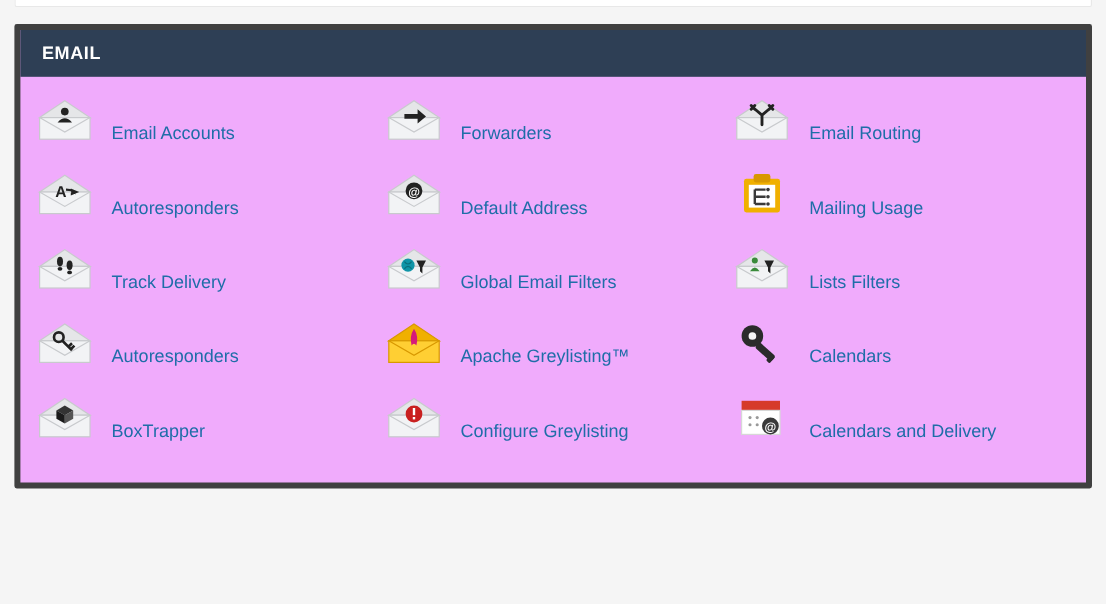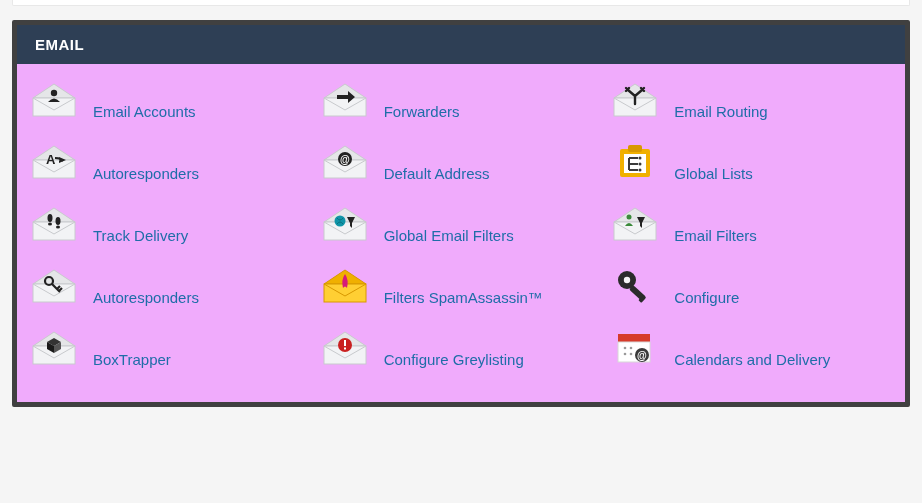--- a/index.html
+++ b/index.html
@@ -138,21 +138,21 @@
         <svg width="50" height="40" viewBox="0 0 50 40">
           <rect x="10" y="7" width="30" height="28" rx="2" fill="#f0b000"></rect>
           <rect x="18" y="3" width="14" height="7" rx="2" fill="#d89800"></rect>
           <rect x="14" y="12" width="22" height="19" fill="#fff"></rect>
           <path d="M19 16 L19 28 M19 16 L28 16 M19 22 L28 22 M19 28 L28 28" stroke="#3a3a3a" stroke-width="2" fill="none"></path>
           <circle cx="30" cy="16" r="1.5" fill="#3a3a3a"></circle>
             <circle cx="30" cy="22" r="1.5" fill="#3a3a3a"></circle>
             <circle cx="30" cy="28" r="1.5" fill="#3a3a3a"></circle>
         </svg>
       </span>
-      <span class="item-label">Global Lists</span>
+      <span class="item-label">Mailing Usage</span>
     </div>
 
     <div class="item">
       <span class="icon">
         <svg width="50" height="40" viewBox="0 0 50 40">
           <polygon points="4,18 25,4 46,18" fill="#e5e6e8" stroke="#c8cacd"></polygon>
           <rect x="4" y="18" width="42" height="18" fill="#f2f3f5" stroke="#c8cacd"></rect>
           <polyline points="4,18 25,30 46,18" fill="none" stroke="#c8cacd"></polyline>
           <ellipse cx="21" cy="14" rx="2.5" ry="4" fill="#222"></ellipse>
           <ellipse cx="21" cy="20" rx="2" ry="1.6" fill="#222"></ellipse>
@@ -181,21 +181,21 @@
       <span class="icon">
         <svg width="50" height="40" viewBox="0 0 50 40">
           <polygon points="4,18 25,4 46,18" fill="#e5e6e8" stroke="#c8cacd"></polygon>
           <rect x="4" y="18" width="42" height="18" fill="#f2f3f5" stroke="#c8cacd"></rect>
           <polyline points="4,18 25,30 46,18" fill="none" stroke="#c8cacd"></polyline>
           <circle cx="19" cy="13" r="2.5" fill="#3a8a3a"></circle>
           <path d="M15 22 Q19 16 23 22 Z" fill="#3a8a3a"></path>
           <path d="M27 13 L35 13 L32 19 L32 24 L30 22 L30 19 Z" fill="#222"></path>
         </svg>
       </span>
-      <span class="item-label">Email Filters</span>
+      <span class="item-label">Lists Filters</span>
     </div>
 
     <div class="item">
       <span class="icon">
         <svg width="50" height="40" viewBox="0 0 50 40">
           <polygon points="4,18 25,4 46,18" fill="#e5e6e8" stroke="#c8cacd"></polygon>
           <rect x="4" y="18" width="42" height="18" fill="#f2f3f5" stroke="#c8cacd"></rect>
           <polyline points="4,18 25,30 46,18" fill="none" stroke="#c8cacd"></polyline>
           <circle cx="20" cy="15" r="4" fill="none" stroke="#222" stroke-width="2.2"></circle>
           <path d="M23 18 L31 26 M28 23 L31 20 M30 25 L33 22" stroke="#222" stroke-width="2.2" fill="none"></path>
@@ -207,33 +207,33 @@
 
     <div class="item">
       <span class="icon">
         <svg width="50" height="40" viewBox="0 0 50 40">
           <polygon points="4,18 25,4 46,18" fill="#f0b000" stroke="#d89800"></polygon>
           <rect x="4" y="18" width="42" height="18" fill="#ffcf33" stroke="#d89800"></rect>
           <polyline points="4,18 25,30 46,18" fill="none" stroke="#d89800"></polyline>
           <path d="M25 8 Q21 14 23 22 Q25 19 27 22 Q29 14 25 8 Z" fill="#d61a7a"></path>
         </svg>
       </span>
-      <span class="item-label">Filters SpamAssassin™</span>
+      <span class="item-label">Apache Greylisting™</span>
     </div>
 
     <div class="item">
       <span class="icon">
         <svg width="50" height="40" viewBox="0 0 50 40">
           <circle cx="17" cy="14" r="9" fill="#2b2b2b"></circle>
           <circle cx="17" cy="14" r="3.2" fill="#f5f5f5"></circle>
           <rect x="23" y="19" width="18" height="6" rx="2" transform="rotate(42 23 19)" fill="#2b2b2b"></rect>
           <rect x="33" y="29" width="4" height="7" rx="1" transform="rotate(42 33 29)" fill="#2b2b2b"></rect>
         </svg>
       </span>
-      <span class="item-label">Configure</span>
+      <span class="item-label">Calendars</span>
     </div>
 
     <div class="item">
       <span class="icon">
         <svg width="50" height="40" viewBox="0 0 50 40">
           <polygon points="4,18 25,4 46,18" fill="#e5e6e8" stroke="#c8cacd"></polygon>
           <rect x="4" y="18" width="42" height="18" fill="#f2f3f5" stroke="#c8cacd"></rect>
           <polyline points="4,18 25,30 46,18" fill="none" stroke="#c8cacd"></polyline>
           <polygon points="25,10 32,14 25,18 18,14" fill="#333"></polygon>
           <polygon points="18,14 25,18 25,25 18,21" fill="#1a1a1a"></polygon>

